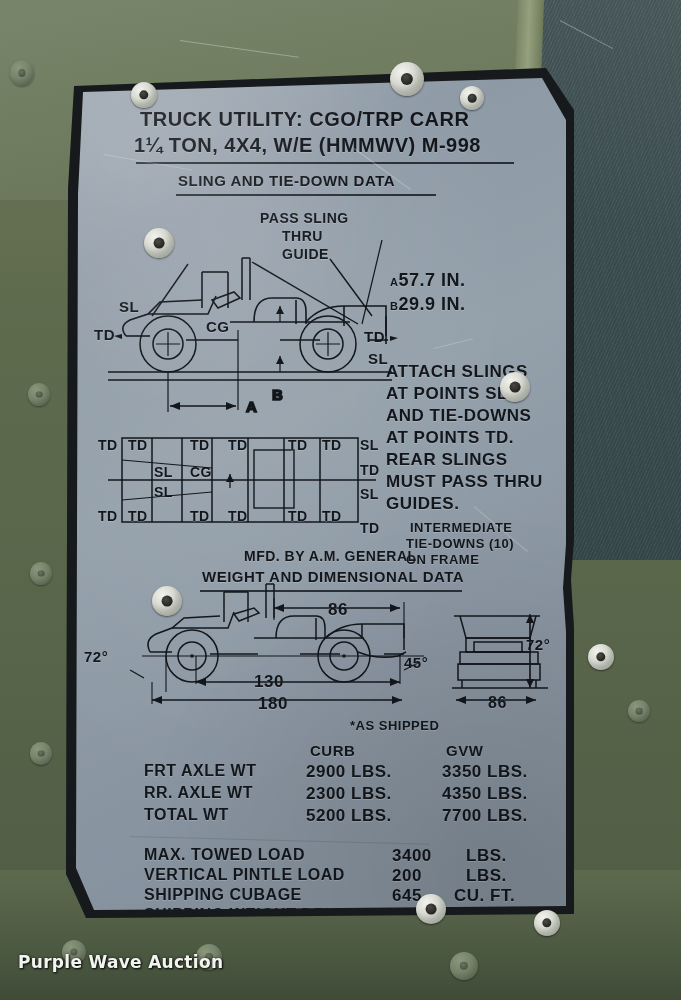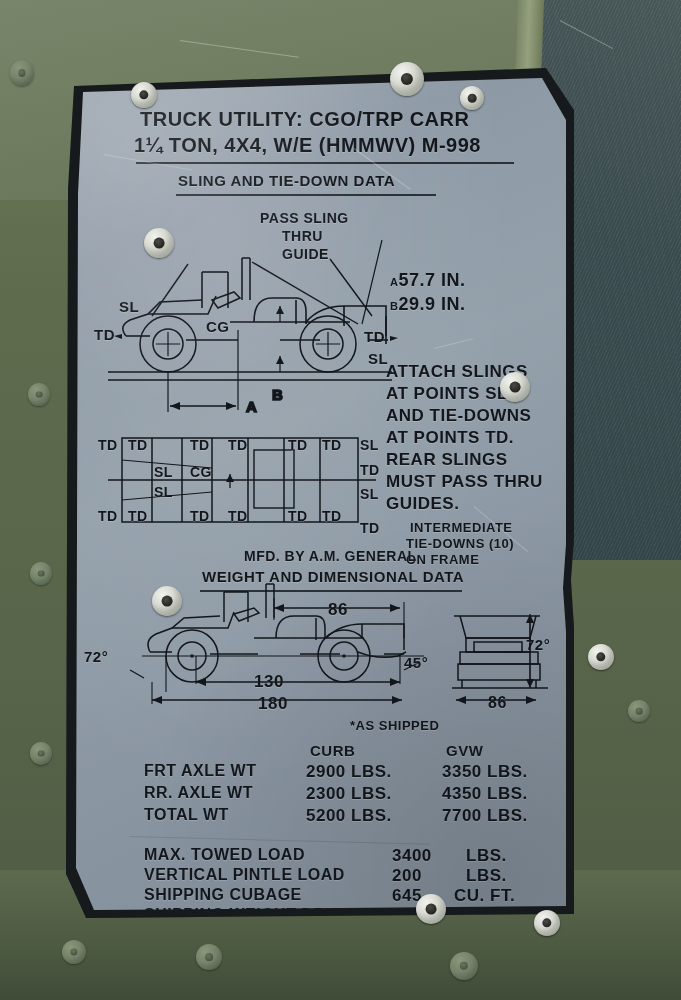--- a/index.html
+++ b/index.html
@@ -381,13 +381,14 @@
   <div class="rivet" style="left:588px;top:644px;width:26px;height:26px">
       <i></i>
     </div>
   <div class="rivet" style="left:416px;top:894px;width:30px;height:30px">
       <i></i>
     </div>
   <div class="rivet" style="left:534px;top:910px;width:26px;height:26px">
       <i></i>
     </div>
 
+  <div class="watermark">Purple Wave Auction</div>
 </div>
 
 </body></html>

